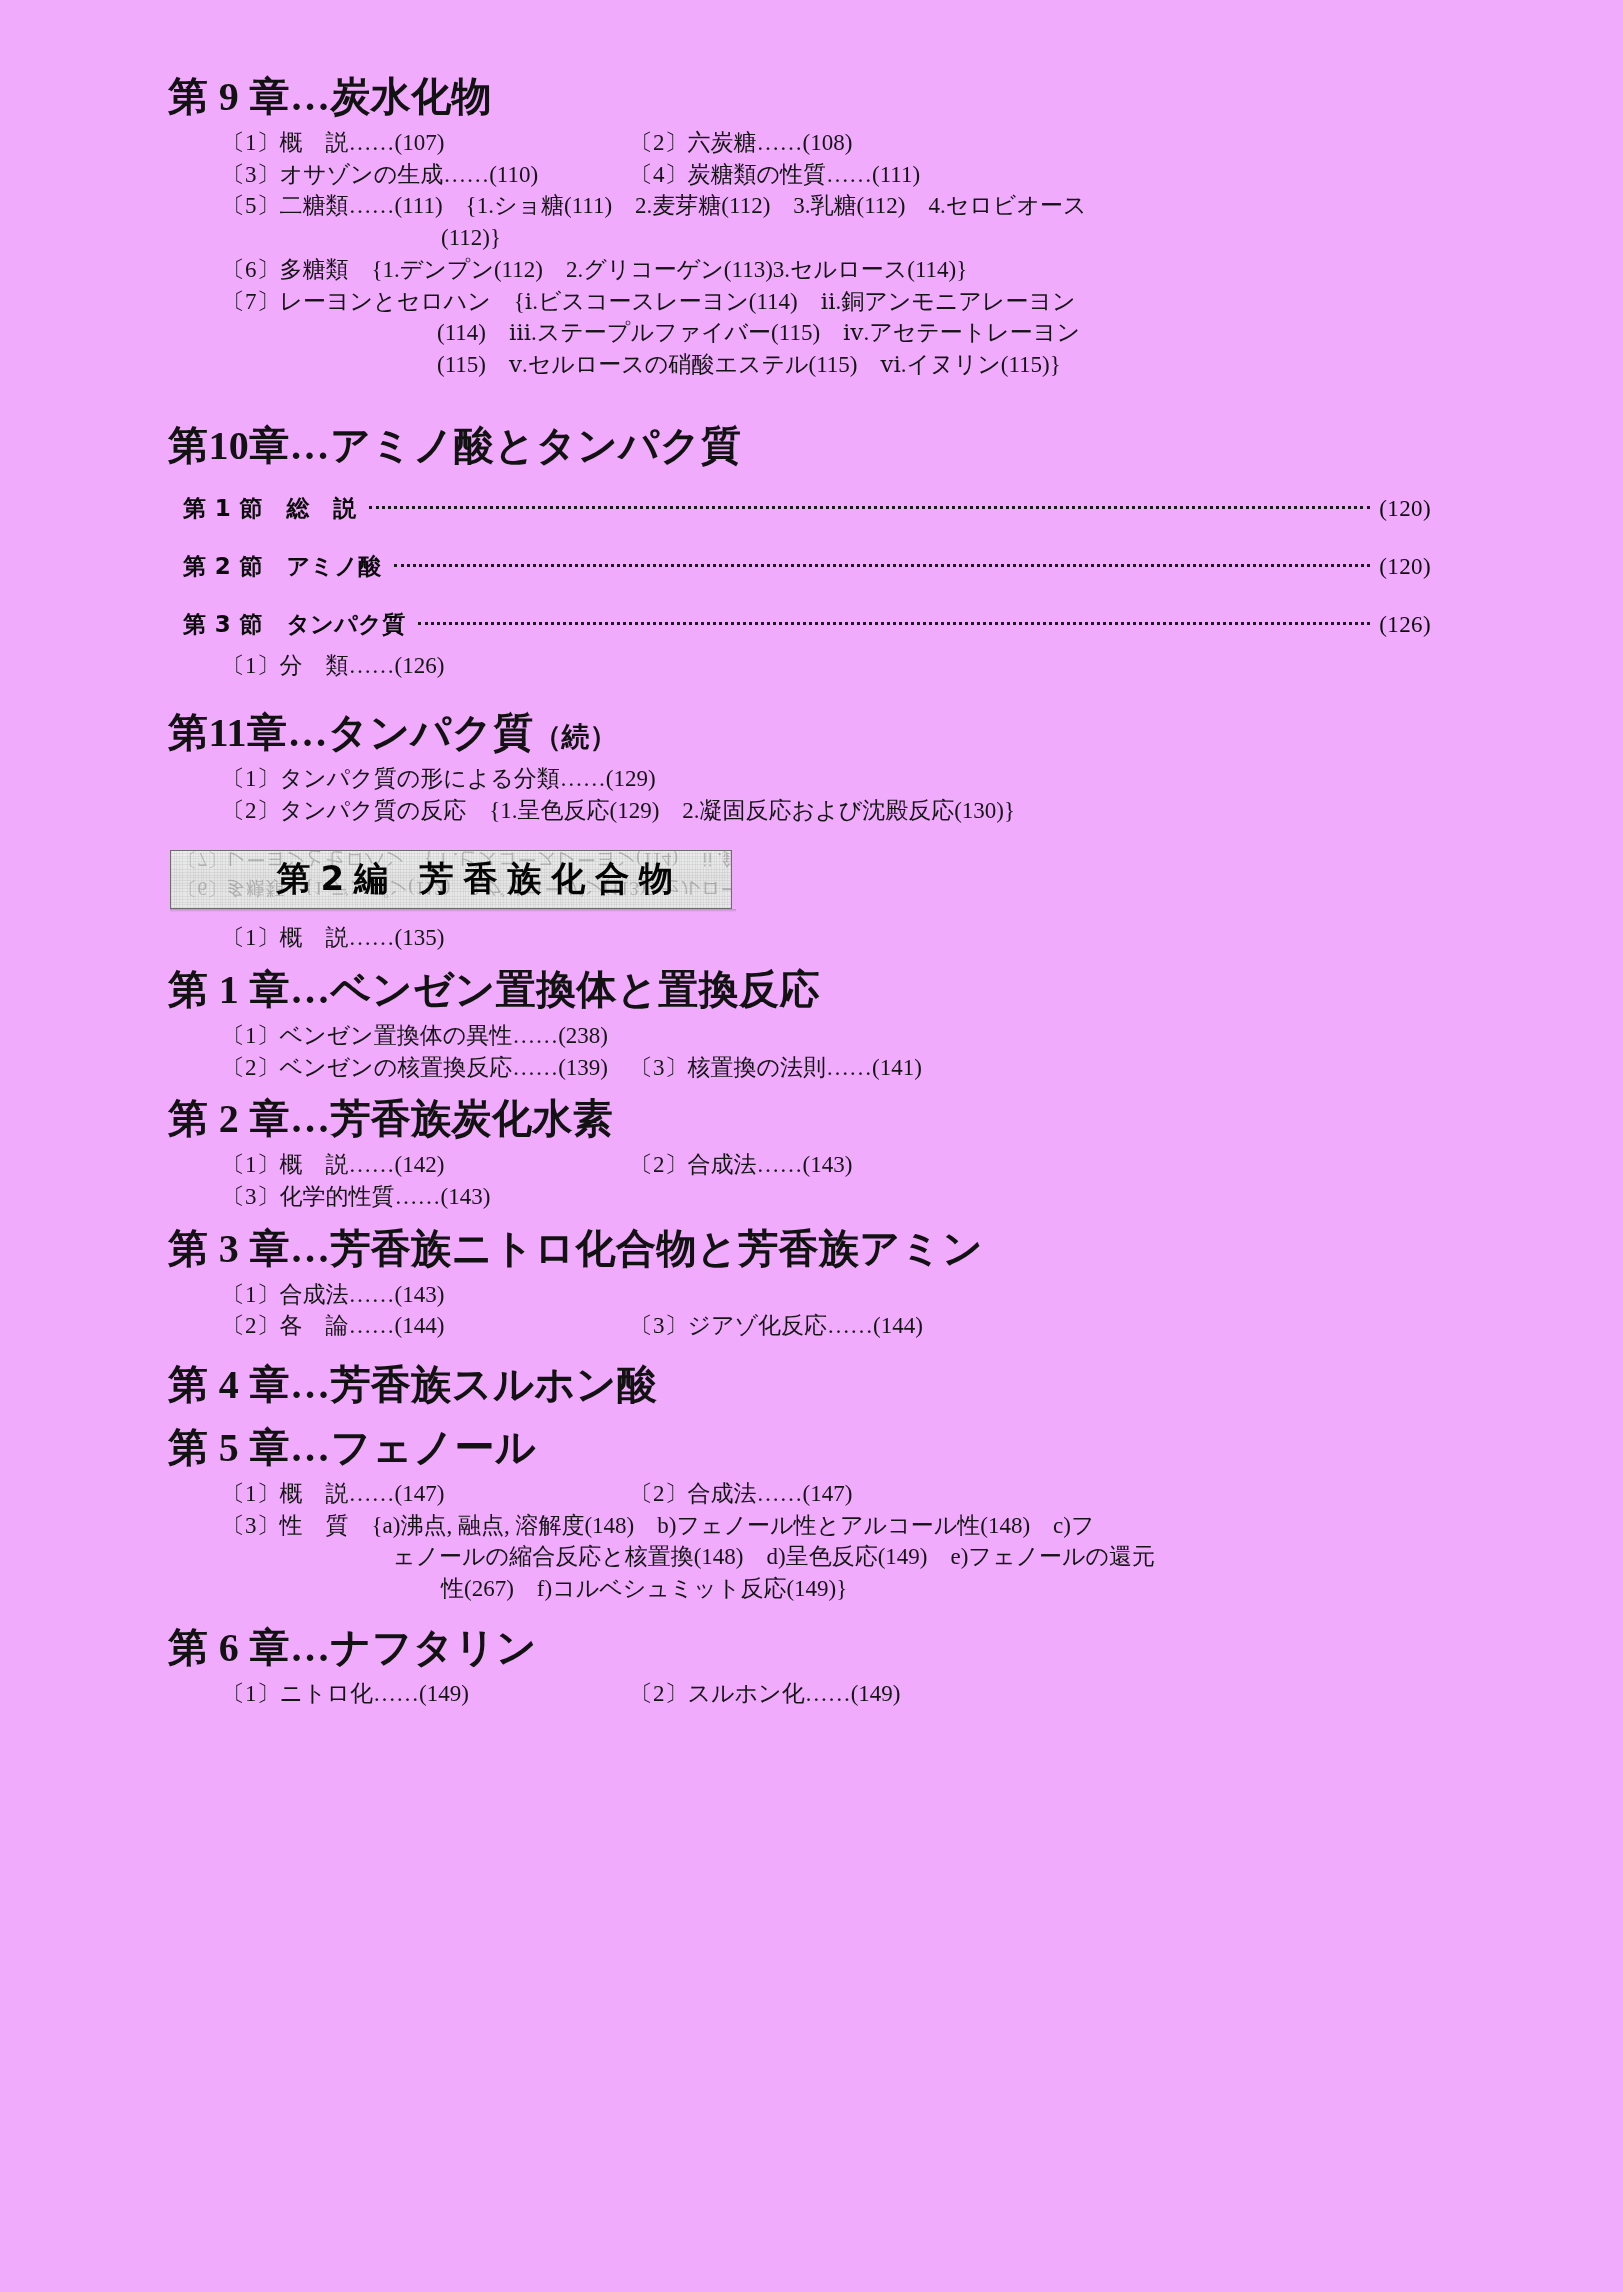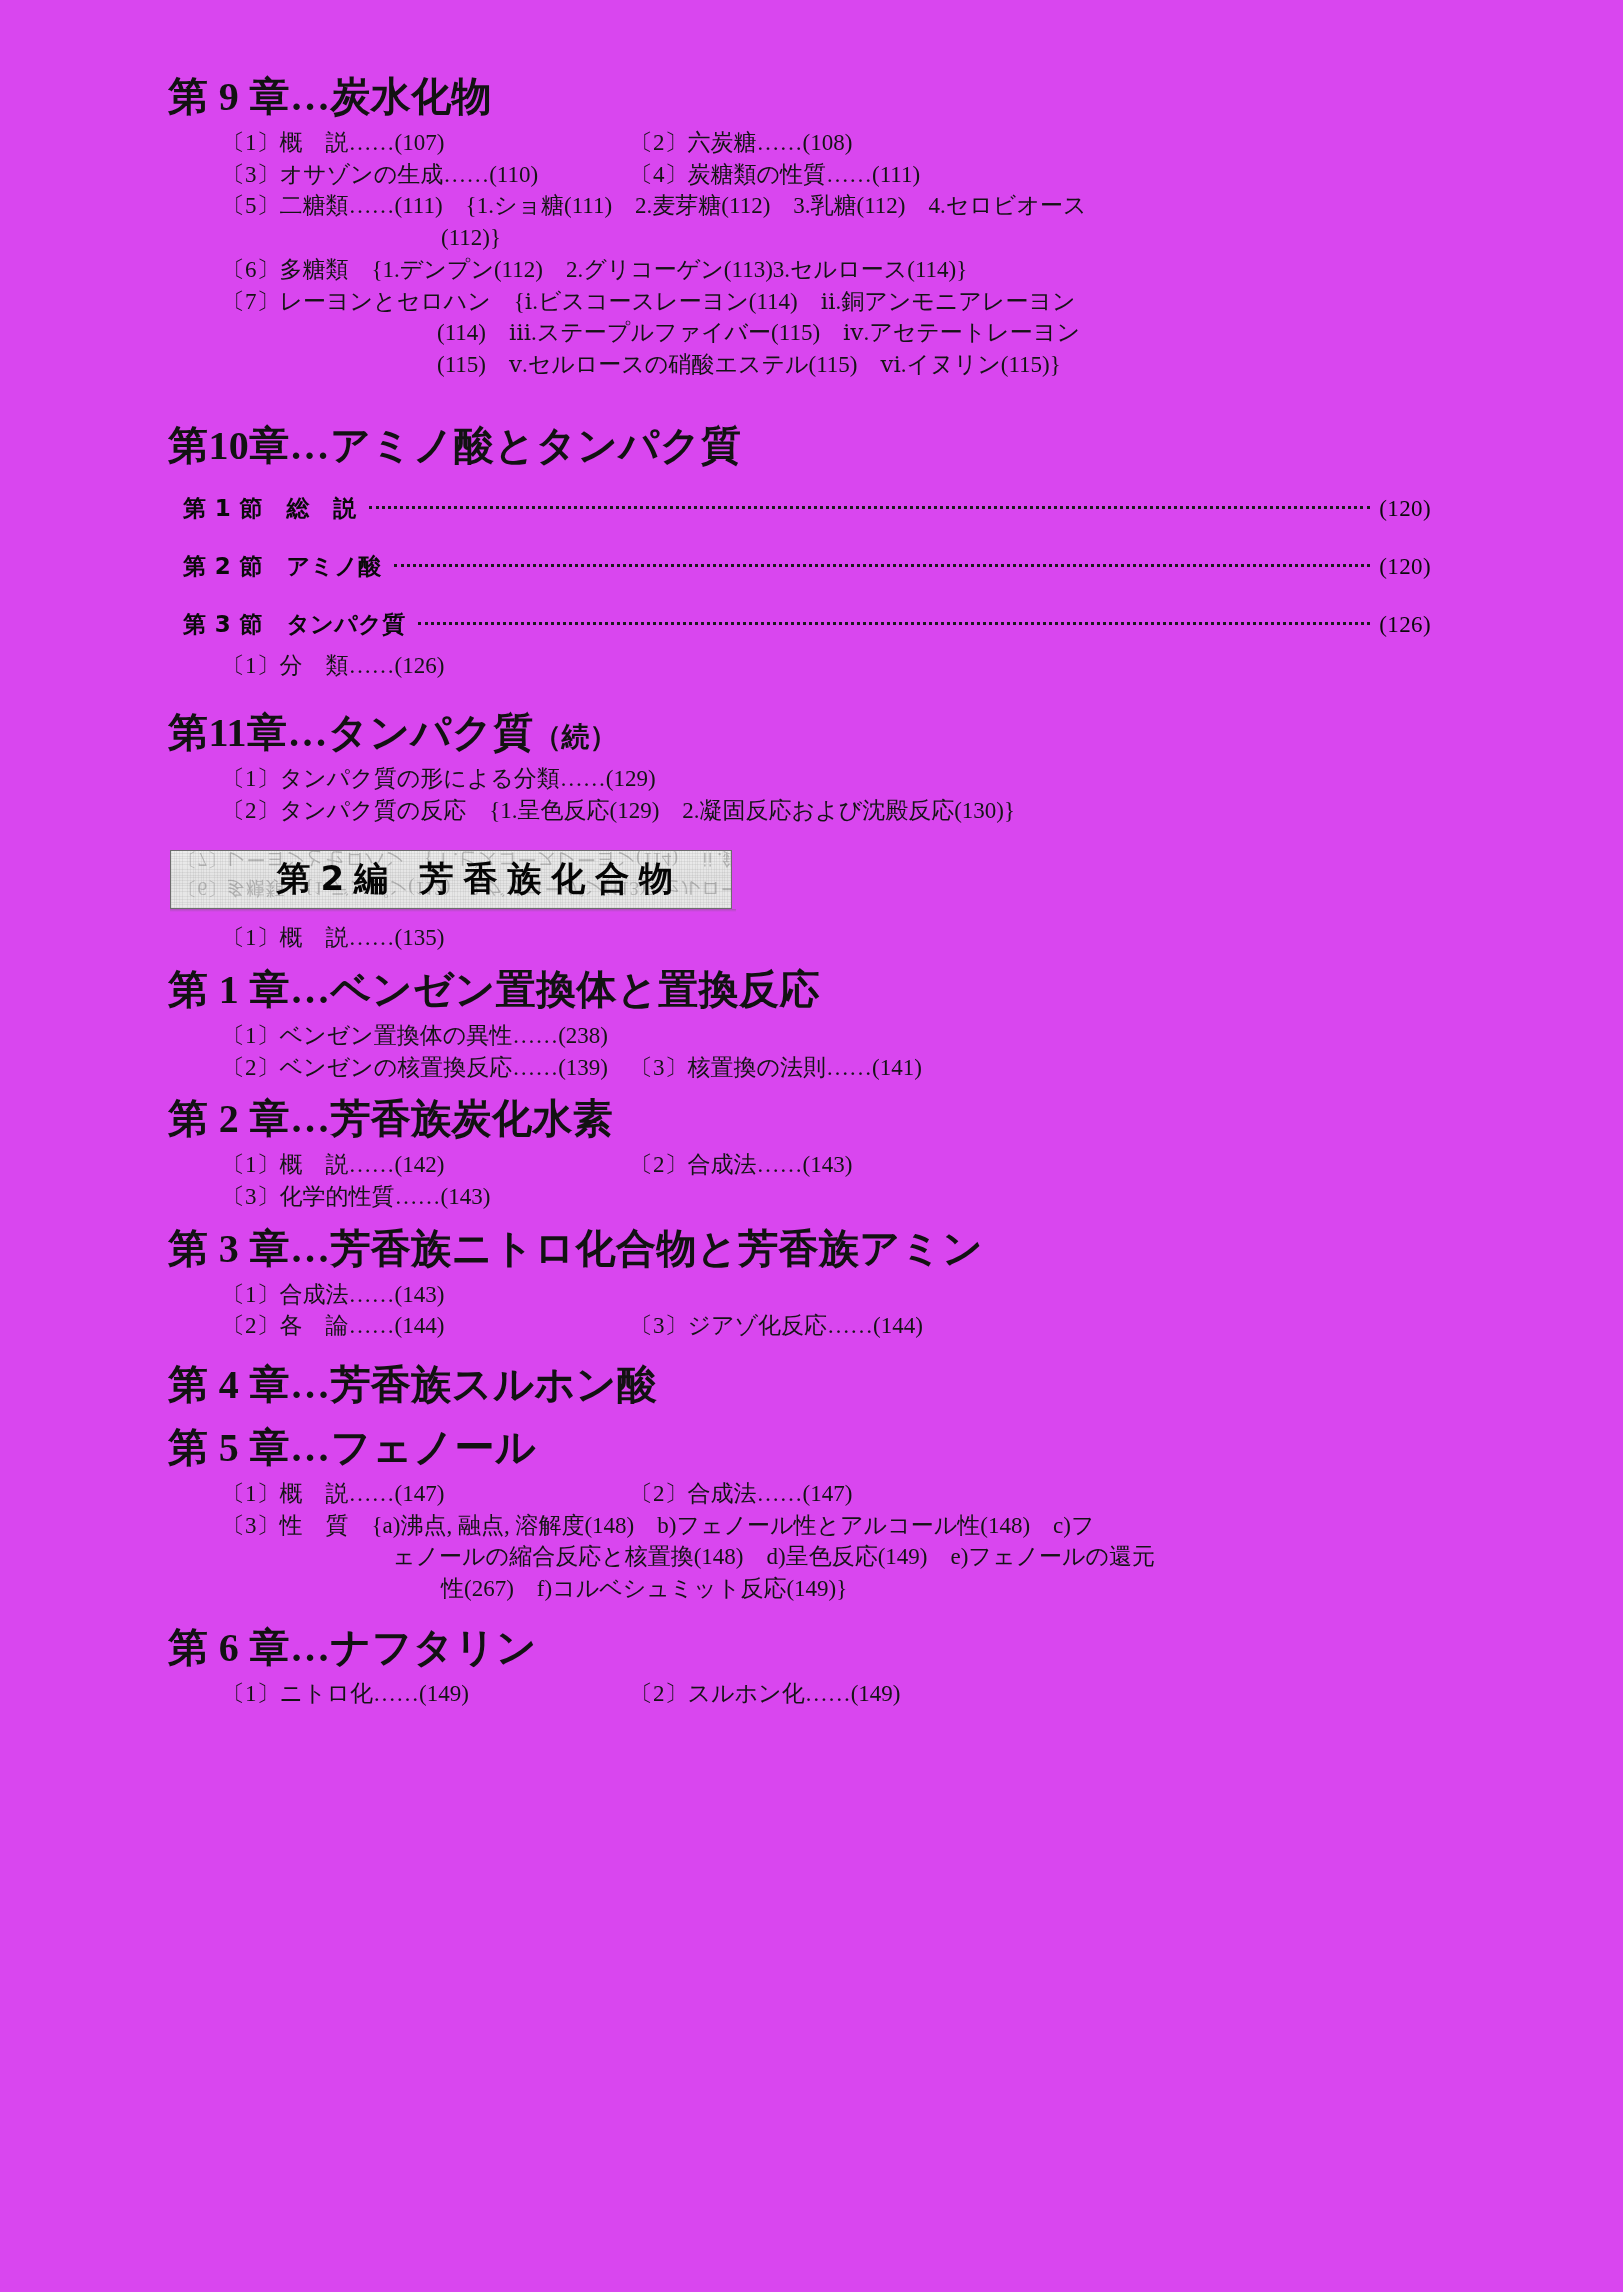--- a/index.html
+++ b/index.html
@@ -9,21 +9,21 @@
     background: #ffffff;
   }
   body {
     font-family: "Liberation Serif", "DejaVu Serif", serif;
     color: #0d0d0d;
   }
   #page {
     position: relative;
     width: 1624px;
     height: 2293px;
-    background: #d946ef;
+    background: #f0abfc;
     overflow: hidden;
   }
   #content {
     position: absolute;
     left: 168px;
     top: 77px;
     width: 1263px;
   }
 
   

